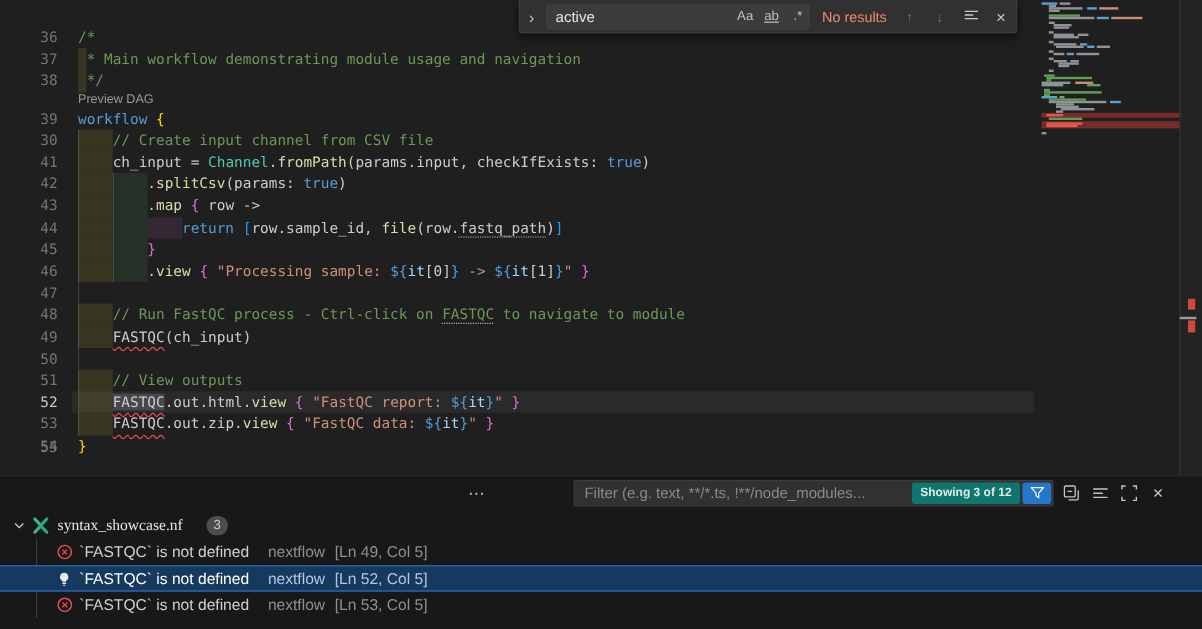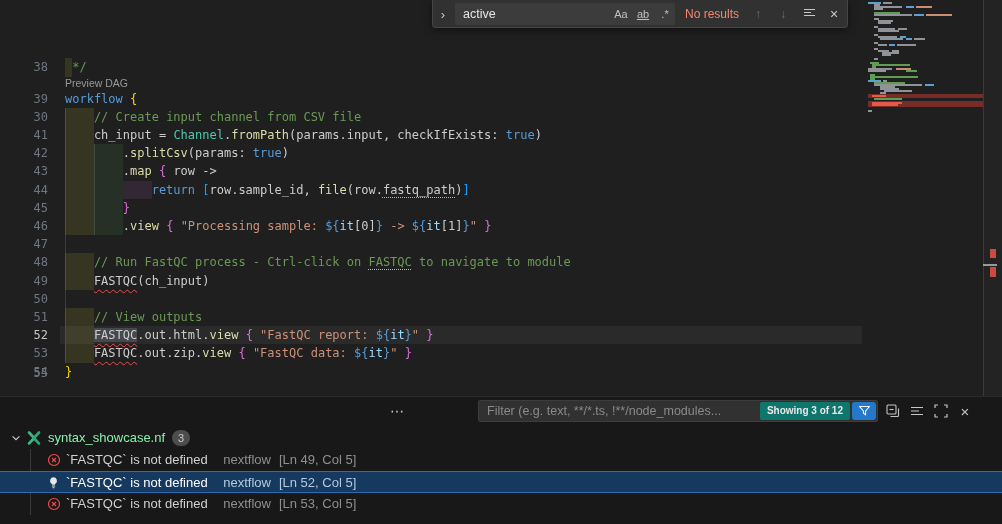--- a/index.html
+++ b/index.html
@@ -85,39 +85,41 @@
   .funnel{ position:absolute; right:1px; top:1px; width:24px; height:18px; background:#2578c9;
     border-radius:3px; display:flex; align-items:center; justify-content:center; cursor:pointer; }
   .hicon{ position:absolute; top:6px; width:16px; height:16px; color:#c5c5c5; display:flex;
     align-items:center; justify-content:center; cursor:pointer; }
   .hi-collapse{ left:885px; } .hi-table{ left:909px; } .hi-max{ left:933px; }
   .hi-close{ left:957px; font-size:15px; }
   .ptree{ position:absolute; left:0; top:28px; width:1002px; height:100px; font-size:13px; }
   .frow{ position:absolute; left:0; top:2px; width:100%; height:22px; cursor:pointer; }
   .frow .tw{ position:absolute; left:10px; top:5px; }
   .nficon{ position:absolute; left:26px; top:3px; }
-  .fname{ position:absolute; left:48px; top:3px; color:#86efac; line-height:16px; }
+  .fname{ position:absolute; left:48px; top:3px; color:#e5e5e5; line-height:16px;font-family:Liberation Serif, serif; }
   .fcount{ position:absolute; left:172px; top:3px; background:#4d4d4d; color:#cccccc; font-size:11px;
     line-height:16px; min-width:18px; text-align:center; border-radius:9px; padding:0 4px; }
   .prow{ position:absolute; left:0; width:100%; height:22px; cursor:pointer; }
   .prow .picon{ position:absolute; left:47px; top:4px; }
   .pmsg{ position:absolute; left:66px; top:3px; line-height:16px; color:#d0d0d0; white-space:pre; }
   .psrc{ color:#8f8f8f;padding-left:12px; } .ploc{ color:#8f8f8f; margin-left:8px; }
   .prow.selected{ background:#15395f; border-top:1px solid #2c6cb5; border-bottom:1px solid #2c6cb5; }
   .prow.selected .pmsg{ color:#ffffff; }
   .prow.selected .psrc, .prow.selected .ploc{ color:#b3c9de; }
   .tguide{ position:absolute; left:30px; top:24px; width:1px; height:66px; background:#3a3a3a; }
 </style>
 </head>
 <body>
 
 <div class="screen">
 
   <div class="editor">
     <div class="code-rows" id="code-rows">
+        <div class="crow" style="top: 22px;"><span class="ln">36</span><span class="lc"><span class="t-cmt">/*</span></span></div>
+        <div class="crow" style="top: 40.2px;"><span class="ln">37</span><span class="lc"><span class="chip ic1" style="width: 7.224px;"></span><span class="t-cmt">* Main workflow demonstrating module usage and navigation</span></span></div>
         <div class="crow" style="top: 58.4px;"><span class="ln">38</span><span class="lc"><span class="chip ic1" style="width: 7.224px;"></span><span class="t-cmt">*/</span></span></div>
         <div class="crow" style="top: 89.6px;"><span class="ln">39</span><span class="lc"><span class="t-kw">workflow</span><span class="t-pln"> </span><span class="t-b1">{</span></span></div>
         <div class="crow" style="top: 107.8px;"><span class="ln">30</span><span class="lc"><span class="chip ic1" style="width: 28.896px;"></span><span class="t-cmt">// Create input channel from CSV file</span></span></div>
         <div class="crow" style="top: 126px;"><span class="ln">41</span><span class="lc"><span class="chip ic1" style="width: 28.896px;"></span><span class="t-pln">ch_input = </span><span class="t-typ">Channel</span><span class="t-pln">.</span><span class="t-fn">fromPath</span><span class="t-pln">(params.input, checkIfExists: </span><span class="t-kw">true</span><span class="t-pln">)</span></span></div>
         <div class="crow" style="top: 144.2px;"><span class="ln">42</span><span class="lc"><span class="chip ic1" style="width: 28.896px;"></span><span class="chip ic2" style="width: 28.896px;"></span><span class="t-pln">.</span><span class="t-fn">splitCsv</span><span class="t-pln">(params: </span><span class="t-kw">true</span><span class="t-pln">)</span></span></div>
         <div class="crow" style="top: 162.4px;"><span class="ln">43</span><span class="lc"><span class="chip ic1" style="width: 28.896px;"></span><span class="chip ic2" style="width: 28.896px;"></span><span class="t-pln">.</span><span class="t-fn">map</span><span class="t-pln"> </span><span class="t-b2">{</span><span class="t-pln"> row -&gt;</span></span></div>
         <div class="crow" style="top: 180.6px;"><span class="ln">44</span><span class="lc"><span class="chip ic1" style="width: 28.896px;"></span><span class="chip ic2" style="width: 28.896px;"></span><span class="chip ic3" style="width: 28.896px;"></span><span class="t-kw">return</span><span class="t-pln"> </span><span class="t-b3">[</span><span class="t-pln">row.sample_id, </span><span class="t-fn">file</span><span class="t-pln">(row.</span><span class="t-pln t-dots">fastq_path</span><span class="t-pln">)</span><span class="t-b3">]</span></span></div>
         <div class="crow" style="top: 198.8px;"><span class="ln">45</span><span class="lc"><span class="chip ic1" style="width: 28.896px;"></span><span class="chip ic2" style="width: 28.896px;"></span><span class="t-b2">}</span></span></div>
         <div class="crow" style="top: 217px;"><span class="ln">46</span><span class="lc"><span class="chip ic1" style="width: 28.896px;"></span><span class="chip ic2" style="width: 28.896px;"></span><span class="t-pln">.</span><span class="t-fn">view</span><span class="t-pln"> </span><span class="t-b2">{</span><span class="t-pln"> </span><span class="t-str">"Processing sample: </span><span class="t-itp">${</span><span class="t-vbl">it</span><span class="t-pln">[0]</span><span class="t-itp">}</span><span class="t-str"> -&gt; </span><span class="t-itp">${</span><span class="t-vbl">it</span><span class="t-pln">[1]</span><span class="t-itp">}</span><span class="t-str">"</span><span class="t-pln"> </span><span class="t-b2">}</span></span></div>
         <div class="crow" style="top: 235.2px;"><span class="ln">47</span><span class="lc"></span></div>

